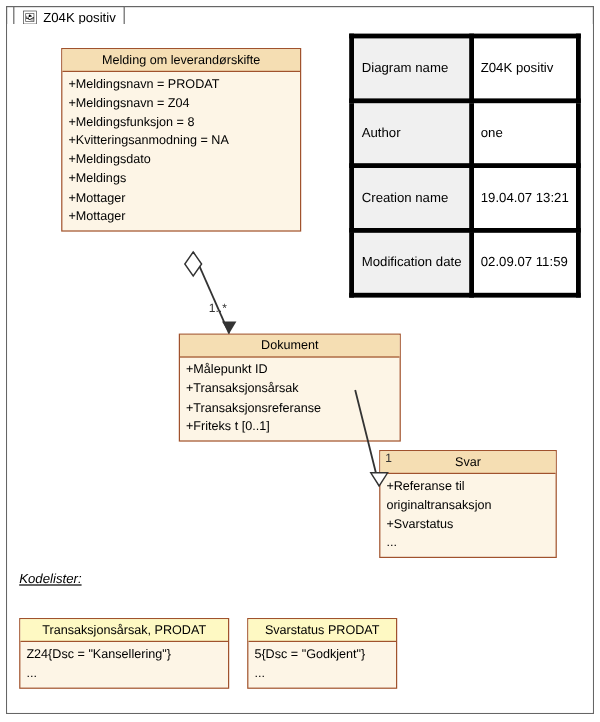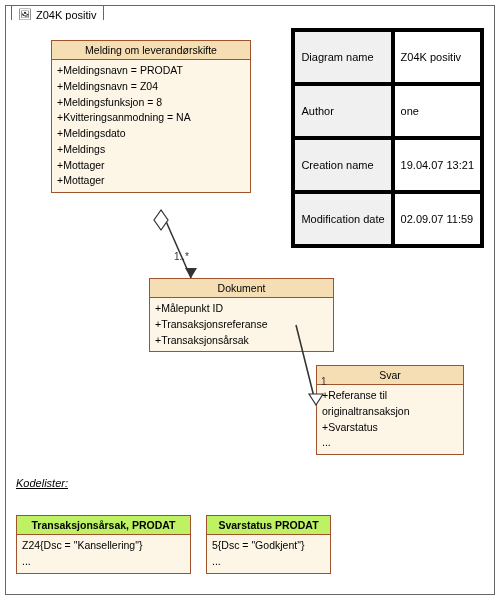--- a/index.html
+++ b/index.html
@@ -97,24 +97,24 @@
       text-decoration: underline;
     }
 
     .code-box {
       position: absolute;
       border: 1.5px solid #a0522d;
       background: #fdf5e6;
       font-size: 10.5px;
     }
     .code-box-title {
-      background: #bef264;
+      background: #fef9c3;
       border-bottom: 1px solid #a0522d;
       text-align: center;
-      font-weight: bold;
+      font-weight: normal;
       padding: 3px 5px;
     }
     .code-box-body {
       padding: 3px 5px;
       line-height: 1.5;
     }
   </style>
 </head>
 <body>
 
@@ -158,26 +158,27 @@
         <div>+Meldings</div>
         <div>+Mottager</div>
         <div>+Mottager</div>
       </div>
     </div>
 
     <div class="uml-class" style="left:105px; top:258px; width:185px;margin-left:38px;">
       <div class="uml-class-title">Dokument</div>
       <div class="uml-class-body">
         <div>+Målepunkt ID</div>
+        <div>+Transaksjonsårsak</div>
         <div>+Transaksjonsreferanse</div>
-        <div>+Transaksjonsårsak</div>
-      </div>
-    </div>
-
-    <div class="uml-class" style="left:310px; top:345px; width:148px;">
+        <div>+Friteks t [0..1]</div>
+      </div>
+    </div>
+
+    <div class="uml-class" style="left:310px; top:355px; width:148px;">
       <div class="uml-class-title">Svar</div>
       <div class="uml-class-body">
         <div>+Referanse til originaltransaksjon</div>
         <div>+Svarstatus</div>
         <div>...</div>
       </div>
     </div>
 
     <svg class="connectors-svg">
 

